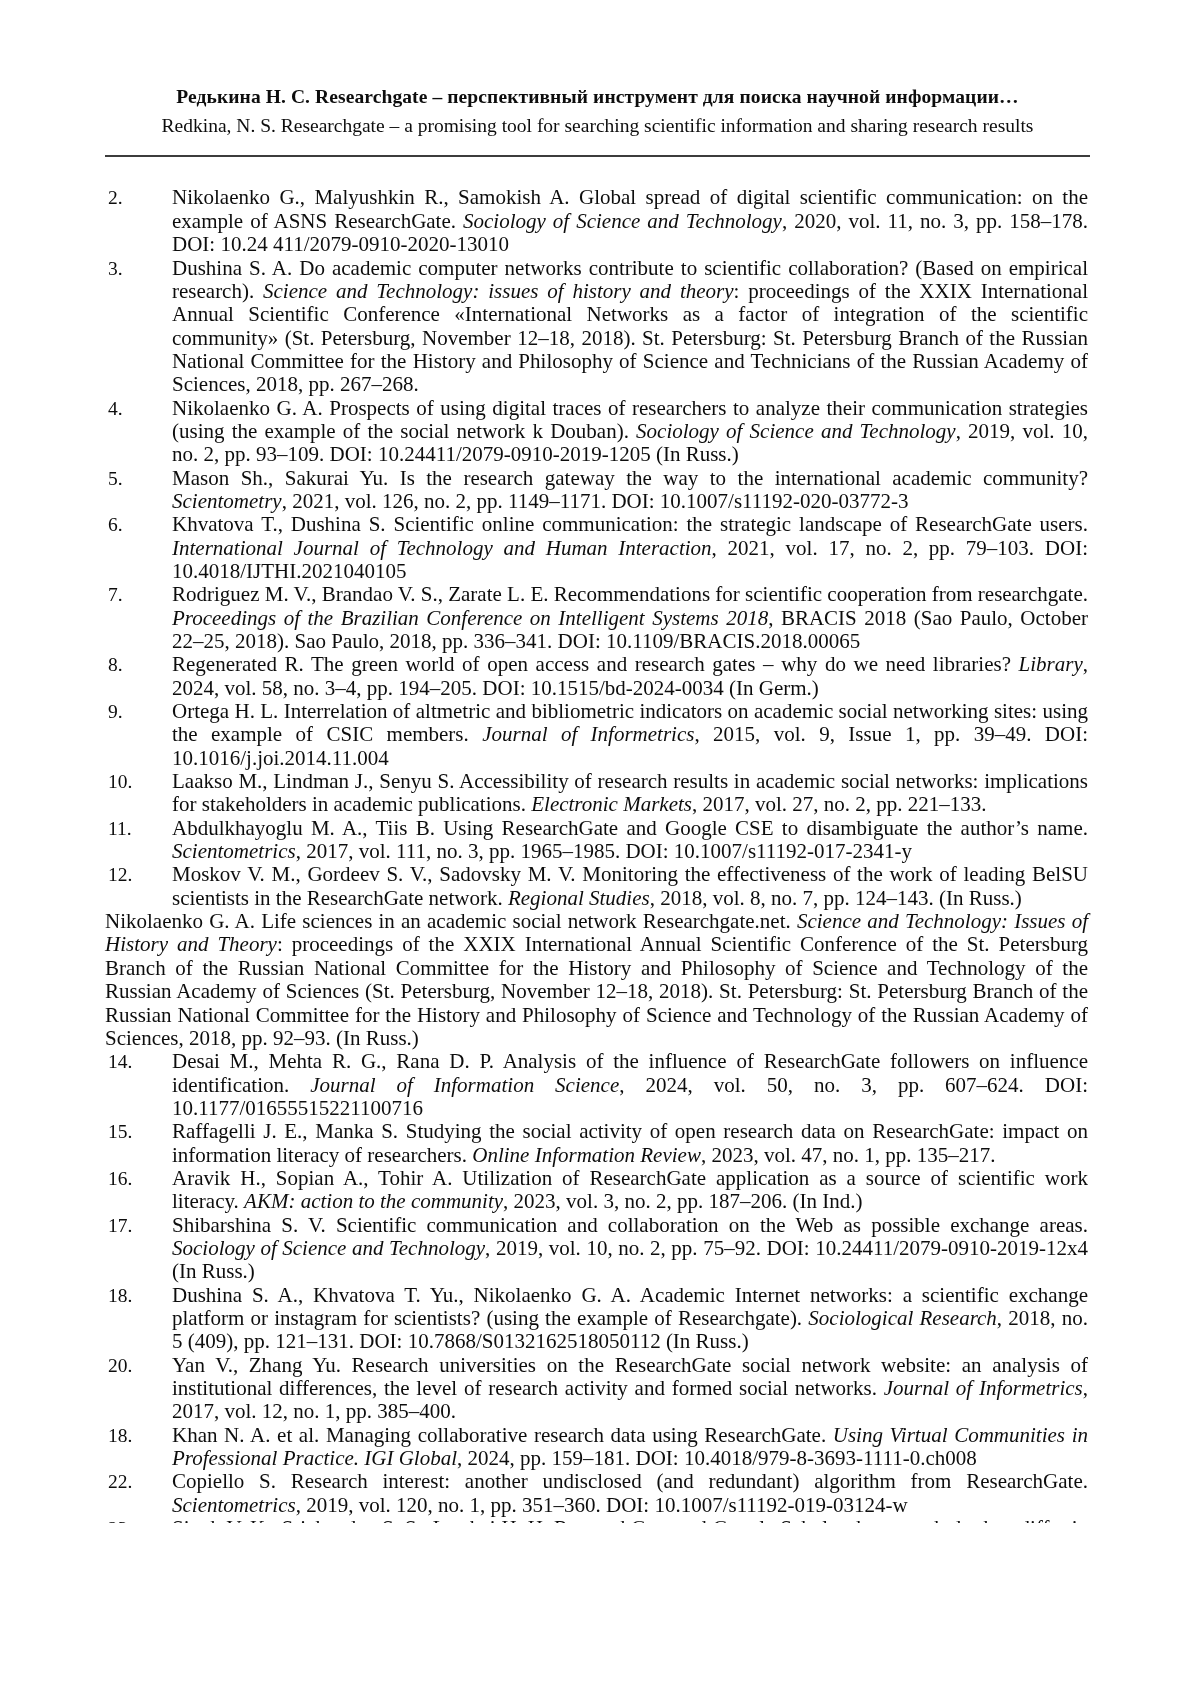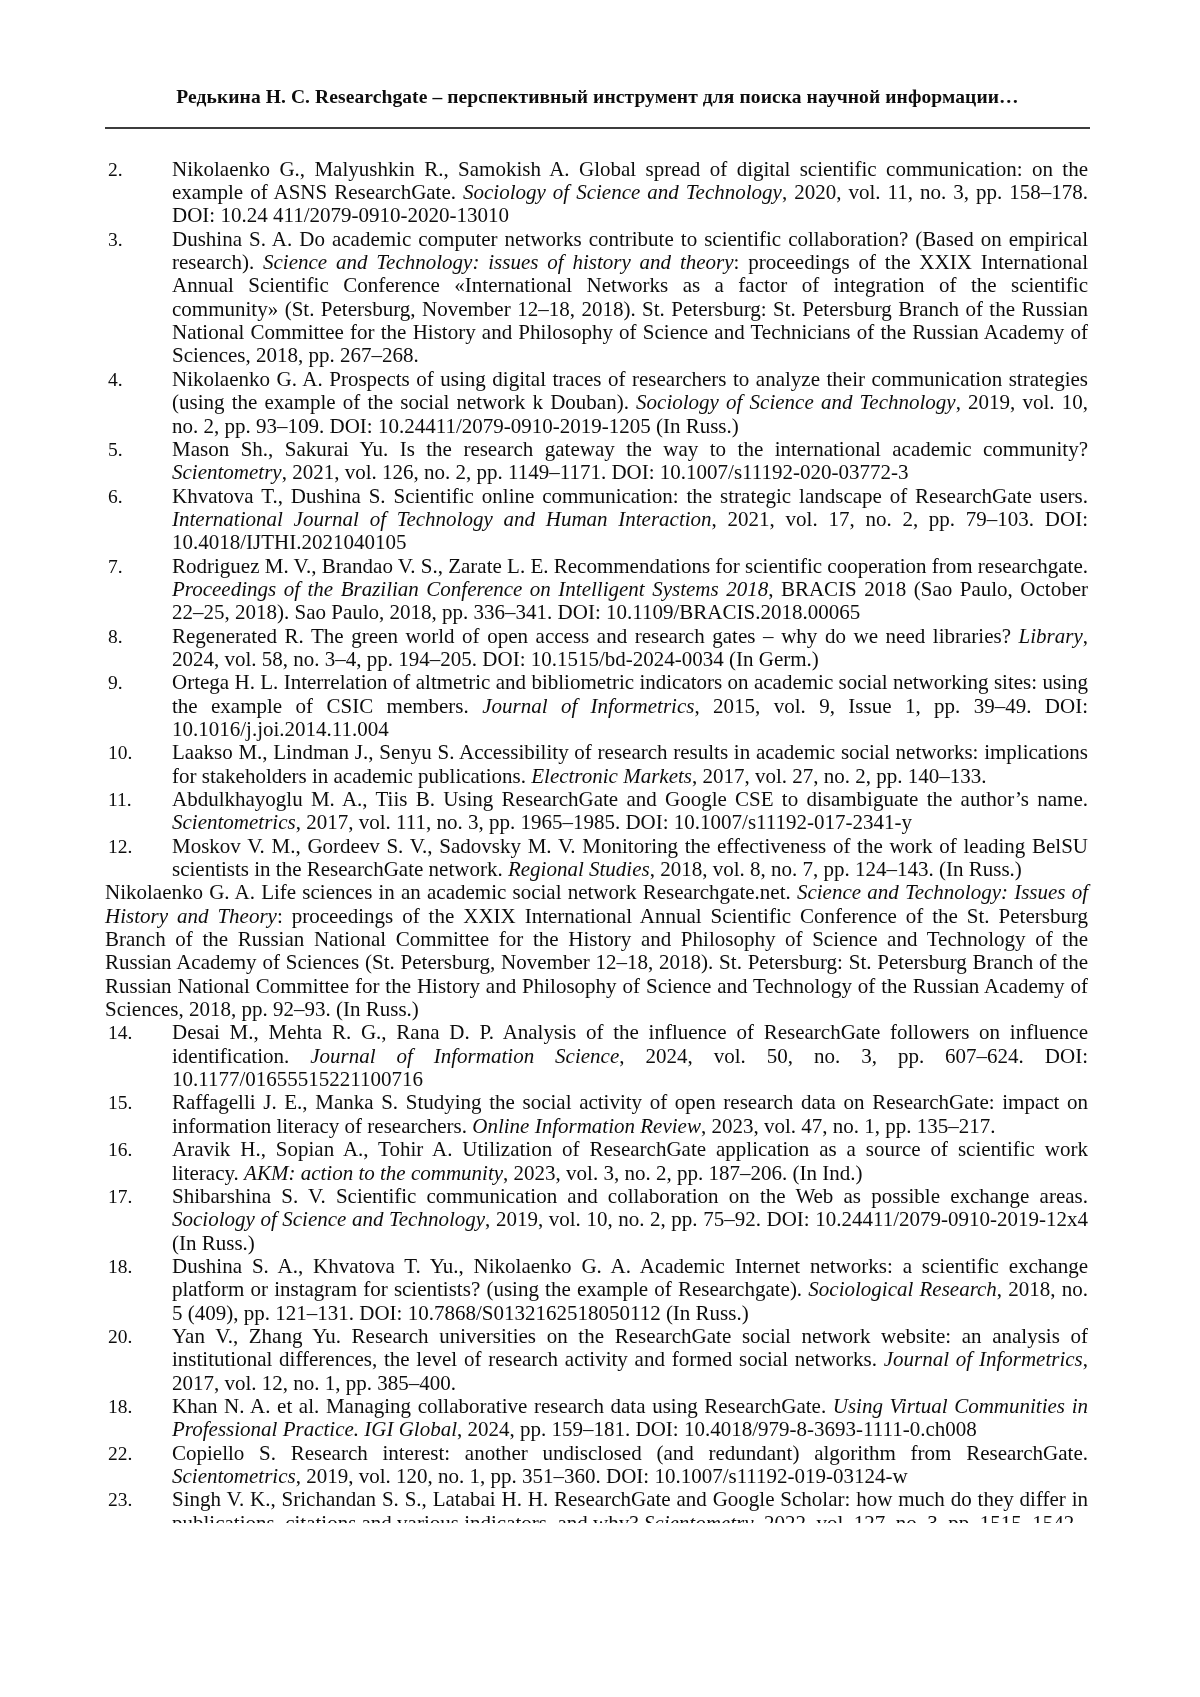--- a/index.html
+++ b/index.html
@@ -64,20 +64,21 @@
   .footer .dash { color: #6f6f6f; }
   .footer .page-num { margin: 0 11px; color: #1a1a1a; }
 </style>
 </head>
 <body>
 
 <div class="page">
 
   <div class="header">
     <div class="title-ru">Редькина Н. С. Researchgate – перспективный инструмент для поиска научной информации…</div>
+    <div class="title-en">Redkina, N. S. Researchgate – a promising tool for searching scientific information and sharing research results</div>
     <hr class="header-rule">
   </div>
 
   <div class="refs" id="ref-list">
       <div class="ref-item">
         <div class="ref-num">2.</div>
         <div class="ref-text"><span>Nikolaenko G., Malyushkin R., Samokish A. Global spread of digital scientific communication: on the example of ASNS ResearchGate. </span><span class="it">Sociology of Science and Technology</span><span>, 2020, vol. 11, no. 3, pp. 158–178. DOI: 10.24 411/2079-0910-2020-13010</span></div>
       </div>
       <div class="ref-item">
         <div class="ref-num">3.</div>
@@ -102,21 +103,21 @@
       <div class="ref-item">
         <div class="ref-num">8.</div>
         <div class="ref-text"><span>Regenerated R. The green world of open access and research gates – why do we need libraries? </span><span class="it">Library</span><span>, 2024, vol. 58, no. 3–4, pp. 194–205. DOI: 10.1515/bd-2024-0034 (In Germ.)</span></div>
       </div>
       <div class="ref-item">
         <div class="ref-num">9.</div>
         <div class="ref-text"><span>Ortega H. L. Interrelation of altmetric and bibliometric indicators on academic social networking sites: using the example of CSIC members. </span><span class="it">Journal of Informetrics</span><span>, 2015, vol. 9, Issue 1, pp. 39–49. DOI: 10.1016/j.joi.2014.11.004</span></div>
       </div>
       <div class="ref-item">
         <div class="ref-num">10.</div>
-        <div class="ref-text"><span>Laakso M., Lindman J., Senyu S. Accessibility of research results in academic social networks: implications for stakeholders in academic publications. </span><span class="it">Electronic Markets</span><span>, 2017, vol. 27, no. 2, pp. 140–133.</span></div>
+        <div class="ref-text"><span>Laakso M., Lindman J., Senyu S. Accessibility of research results in academic social networks: implications for stakeholders in academic publications. </span><span class="it">Electronic Markets</span><span>, 2017, vol. 27, no. 2, pp. 221–133.</span></div>
       </div>
       <div class="ref-item">
         <div class="ref-num">11.</div>
         <div class="ref-text"><span>Abdulkhayoglu M. A., Tiis B. Using ResearchGate and Google CSE to disambiguate the author’s name. </span><span class="it">Scientometrics</span><span>, 2017, vol. 111, no. 3, pp. 1965–1985. DOI: 10.1007/s11192-017-2341-y</span></div>
       </div>
       <div class="ref-item">
         <div class="ref-num">12.</div>
         <div class="ref-text"><span>Moskov V. M., Gordeev S. V., Sadovsky M. V. Monitoring the effectiveness of the work of leading BelSU scientists in the ResearchGate network. </span><span class="it">Regional Studies</span><span>, 2018, vol. 8, no. 7, pp. 124–143. (In Russ.)</span></div>
       </div>
       <div class="ref-item">

